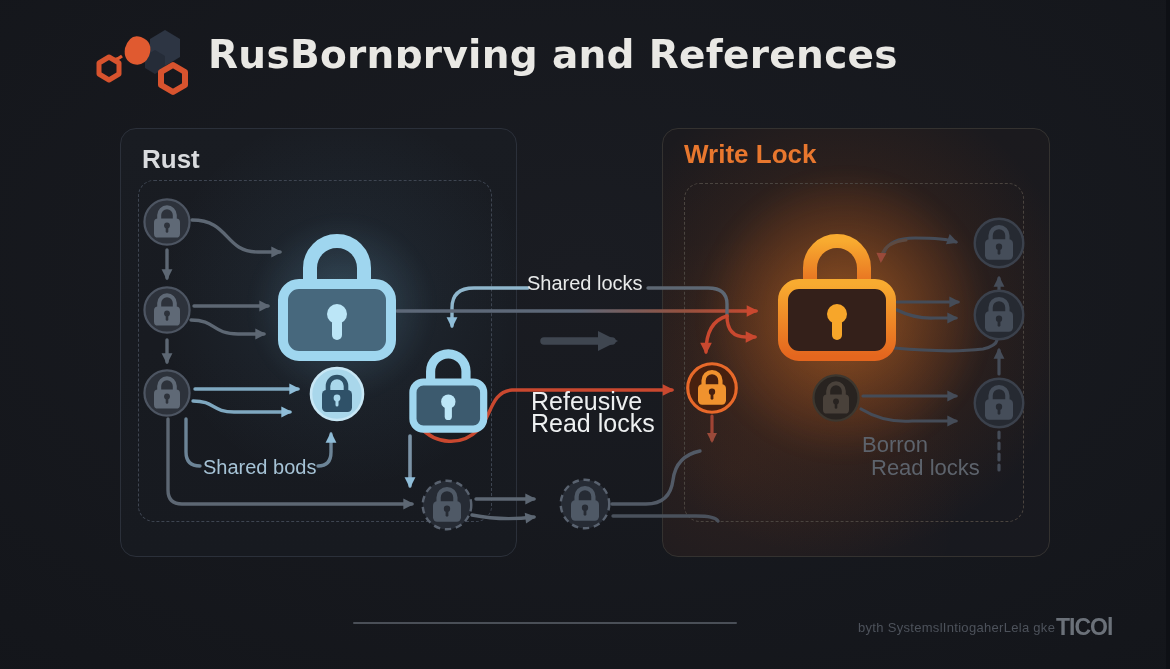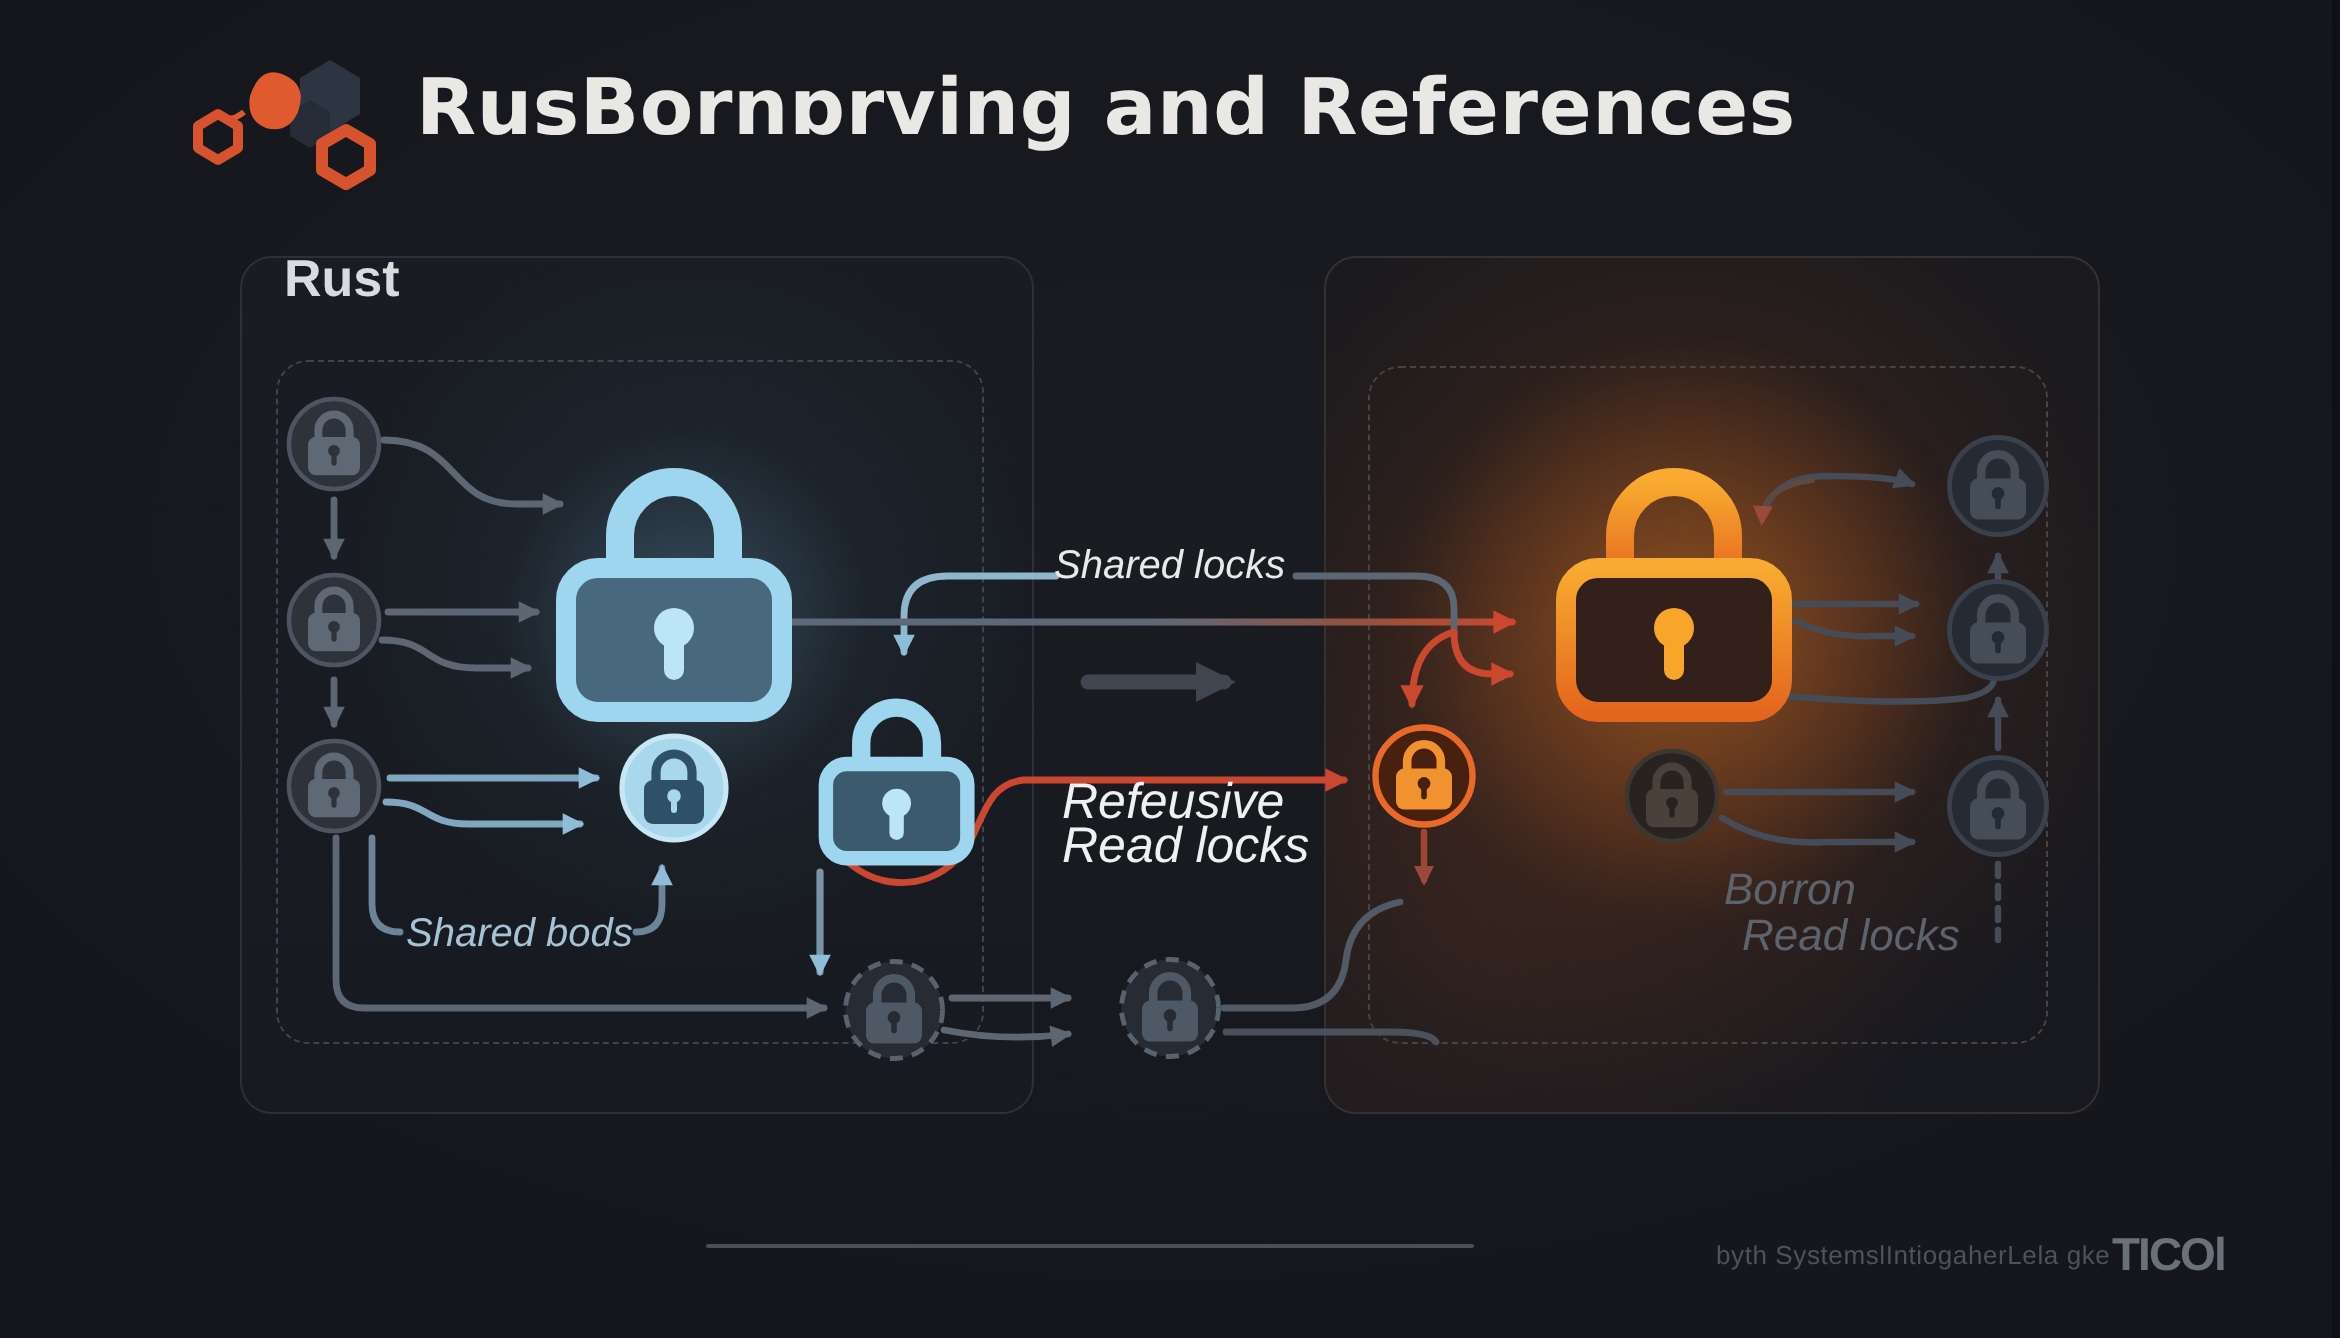--- a/index.html
+++ b/index.html
@@ -26,32 +26,32 @@
     left:662px;top:128px;width:386px;height:427px;
     border:1.5px solid #343230;
     background:radial-gradient(circle at 45% 44%, rgba(228,110,28,.30), rgba(170,75,20,.10) 48%, transparent 75%),
                radial-gradient(circle at 18% 80%, rgba(200,90,30,.10), transparent 50%),
                linear-gradient(#1b1a1e,#18191f);
   }
   .inner-dash{border-radius:16px;z-index:2;}
   .inner-left{left:138px;top:180px;width:352px;height:340px;border:1.5px dashed var(--c-dashed_border,#3e4551);}
   .inner-right{left:684px;top:183px;width:338px;height:337px;border:1.5px dashed #4a443f;}
   .panel-title{font-size:26px;font-weight:700;z-index:5;}
-  .t-rust{left:142px;top:124px;color:#d9dbde;}
+  .t-rust{left:142px;top:144px;color:#d9dbde;}
   .t-write{left:684px;top:139px;color:var(--c-write_lock_title,#e8772e);}
   
   .glow{border-radius:50%;z-index:2;pointer-events:none;}
   .glow-blue{left:242px;top:208px;width:200px;height:200px;
     background:radial-gradient(circle, rgba(130,200,240,.22), transparent 65%);filter:blur(6px);}
   .glow-orange{left:710px;top:180px;width:270px;height:270px;
     background:radial-gradient(circle, rgba(242,130,40,.38), rgba(220,100,30,.12) 55%, transparent 75%);filter:blur(10px);}
   
   .overlay{left:0;top:0;z-index:3;}
   
-  .lbl{z-index:4;font-style:italic;}
+  .lbl{z-index:4;}
   .lbl-shared-locks{left:527px;top:272px;font-size:20px;color:#e8eaea;}
   .lbl-refeusive{left:531px;top:390px;font-size:25px;line-height:22px;color:#eef0f1;}
   .lbl-shared-bods{left:203px;top:456px;font-size:20px;color:#a6c3d6;}
   .lbl-borron{left:862px;top:433px;font-size:22px;line-height:23px;color:var(--c-text_muted,#5d636c);}
   .lbl-borron .ind{margin-left:9px;}
   
   .rule{left:353px;top:622px;width:384px;height:2px;background:#4a4f57;border-radius:2px;z-index:4;}
   .credit{left:858px;top:620px;font-size:13px;color:#4d525b;letter-spacing:.3px;z-index:4;}
   .brand{left:1056px;top:614px;font-size:23px;font-weight:700;color:#6b7179;letter-spacing:-1px;z-index:4;}
   
@@ -79,20 +79,21 @@
     <polygon points="78,39 90,46 90,59 78,66 66,59 66,46" fill="none" stroke="#d7532e" stroke-width="6" stroke-linejoin="round"></polygon>
   </svg>
 
   <div class="abs title">RusBornɒrving and References</div>
 
   <div class="abs panel panel-left"></div>
   <div class="abs panel panel-right"></div>
   <div class="abs inner-dash inner-left"></div>
   <div class="abs inner-dash inner-right"></div>
   <div class="abs panel-title t-rust">Rust</div>
+  <div class="abs panel-title t-write">Write Lock</div>
 
   <svg class="abs overlay" width="1170" height="669" viewBox="0 0 1170 669">
     <defs>
       <marker id="mG" viewBox="0 0 12 12" markerWidth="13" markerHeight="13" refX="9" refY="6" orient="auto" markerUnits="userSpaceOnUse">
         <path d="M1 1 L11 6 L1 11 Z" fill="#5d6773"></path>
         </marker>
       <marker id="mB" viewBox="0 0 12 12" markerWidth="13" markerHeight="13" refX="9" refY="6" orient="auto" markerUnits="userSpaceOnUse">
         <path d="M1 1 L11 6 L1 11 Z" fill="#8fbdd8"></path>
         </marker>
       <marker id="mR" viewBox="0 0 12 12" markerWidth="14" markerHeight="14" refX="9" refY="6" orient="auto" markerUnits="userSpaceOnUse">

